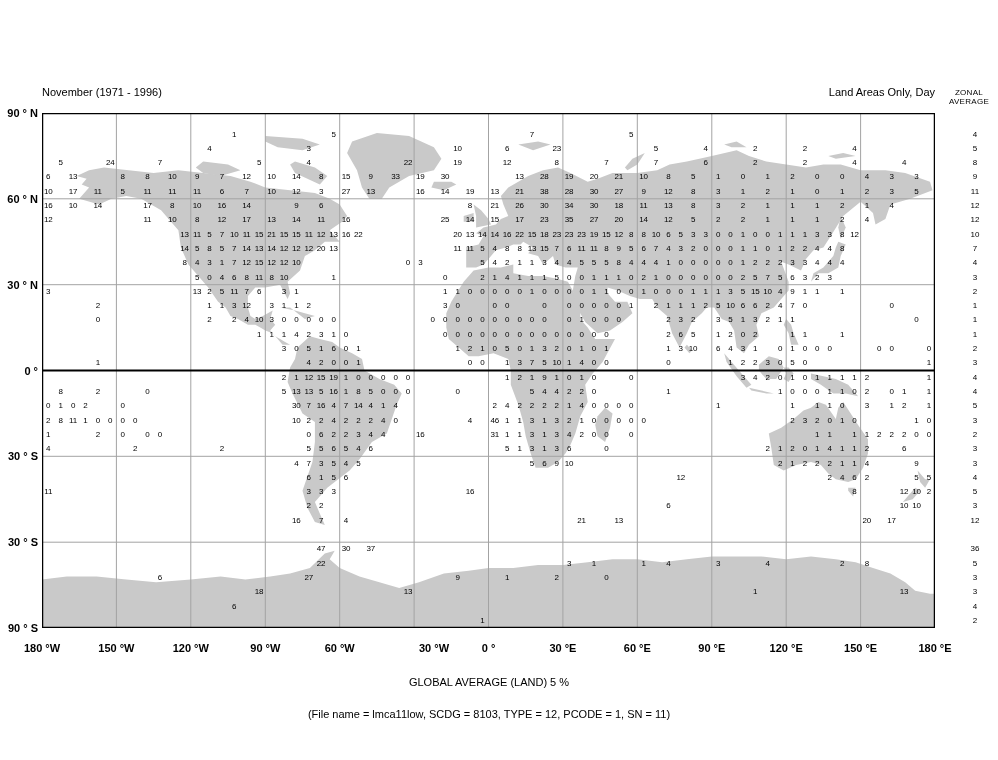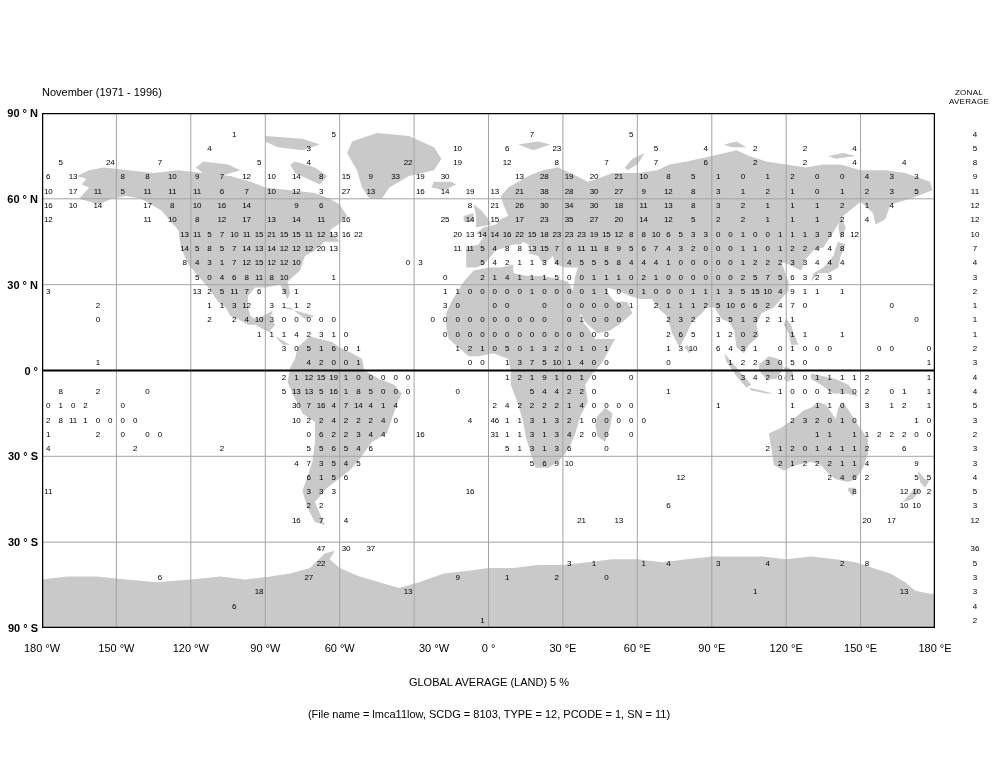--- a/index.html
+++ b/index.html
@@ -14,30 +14,31 @@
   .zonal-header{position:absolute;top:88px;left:940px;width:58px;text-align:center;
          font-size:8px;line-height:9px;letter-spacing:0.3px;}
   .map-frame{position:absolute;left:42px;top:113px;width:893px;height:515px;}
   #map-svg{position:absolute;left:0;top:0;}
   #values-layer{position:absolute;left:0;top:0;width:893px;height:515px;}
   .gv{position:absolute;transform:translate(-50%,-50%);font-size:8px;line-height:8px;
       white-space:nowrap;letter-spacing:-0.2px;}
   .zv{position:absolute;transform:translate(-50%,-50%);font-size:8px;line-height:8px;white-space:nowrap;}
   .latlab{position:absolute;width:38px;text-align:right;font-size:11px;font-weight:bold;
       transform:translateY(-50%);left:0;}
-  .lonlab{position:absolute;top:642px;transform:translateX(-50%);font-size:11px;font-weight:normal;
+  .lonlab{position:absolute;top:642px;transform:translateX(-50%);font-size:11px;font-weight:bold;
       white-space:nowrap;}
   .global-avg{position:absolute;top:676px;left:0;width:978px;text-align:center;font-size:11px;}
   .file-info{position:absolute;top:708px;left:0;width:978px;text-align:center;font-size:11px;}
 </style>
 </head>
 <body>
 
 <div class="page">
   <div class="period">November (1971 - 1996)</div>
+  <div class="coverage">Land Areas Only, Day</div>
   <div class="zonal-header">
     <div>ZONAL</div>
     <div>AVERAGE</div>
   </div>
 
   <div class="map-frame">
     <svg id="map-svg" width="893" height="515" viewBox="0 0 893 515">
         <path fill="#c9c9c9" d="M34.7,62.9 L44.6,65.8 L39.7,71.5 L47.1,74.4 L37.2,85.8 L57.1,91.6 L69.5,85.8 L84.3,83.0 L99.2,85.8 L109.1,91.6 L119.1,97.3 L129.0,108.7 L136.4,117.3 L138.9,134.5 L146.4,151.6 L156.3,163.1 L166.2,174.5 L176.1,188.8 L183.6,194.6 L188.5,203.1 L196.0,206.0 L205.9,211.7 L213.3,211.7 L218.3,214.6 L223.3,217.4 L230.7,220.3 L235.7,226.0 L240.6,231.8 L248.1,231.8 L253.0,234.6 L243.1,228.9 L238.1,226.0 L233.2,223.2 L228.2,217.4 L233.2,211.7 L228.2,206.0 L230.7,197.4 L220.8,203.1 L213.3,206.0 L208.4,203.1 L205.9,194.6 L205.9,183.1 L213.3,174.5 L223.3,174.5 L238.1,171.7 L245.6,186.0 L248.1,180.3 L245.6,168.8 L258.0,157.4 L262.9,143.1 L272.9,137.3 L282.8,128.8 L297.7,128.8 L287.7,117.3 L300.1,108.7 L305.1,103.0 L297.7,91.6 L287.7,85.8 L272.9,80.1 L248.1,77.3 L223.3,74.4 L208.4,68.7 L188.5,62.9 L161.2,60.1 L136.4,57.2 L111.6,60.1 L86.8,57.2 L62.0,54.4 L47.1,57.2 L34.7,62.9 Z"></path>
         <path fill="#c9c9c9" d="M305.1,40.1 L315.0,57.2 L320.0,74.4 L327.4,85.8 L339.8,85.8 L347.3,74.4 L367.1,62.9 L391.9,57.2 L399.4,45.8 L391.9,34.3 L367.1,22.9 L334.9,20.0 L310.1,28.6 L305.1,40.1 Z"></path>
         <path fill="#c9c9c9" d="M253.0,48.6 L272.9,54.4 L285.3,62.9 L277.8,71.5 L265.4,65.8 L253.0,60.1 L248.1,51.5 L253.0,48.6 Z"></path>

